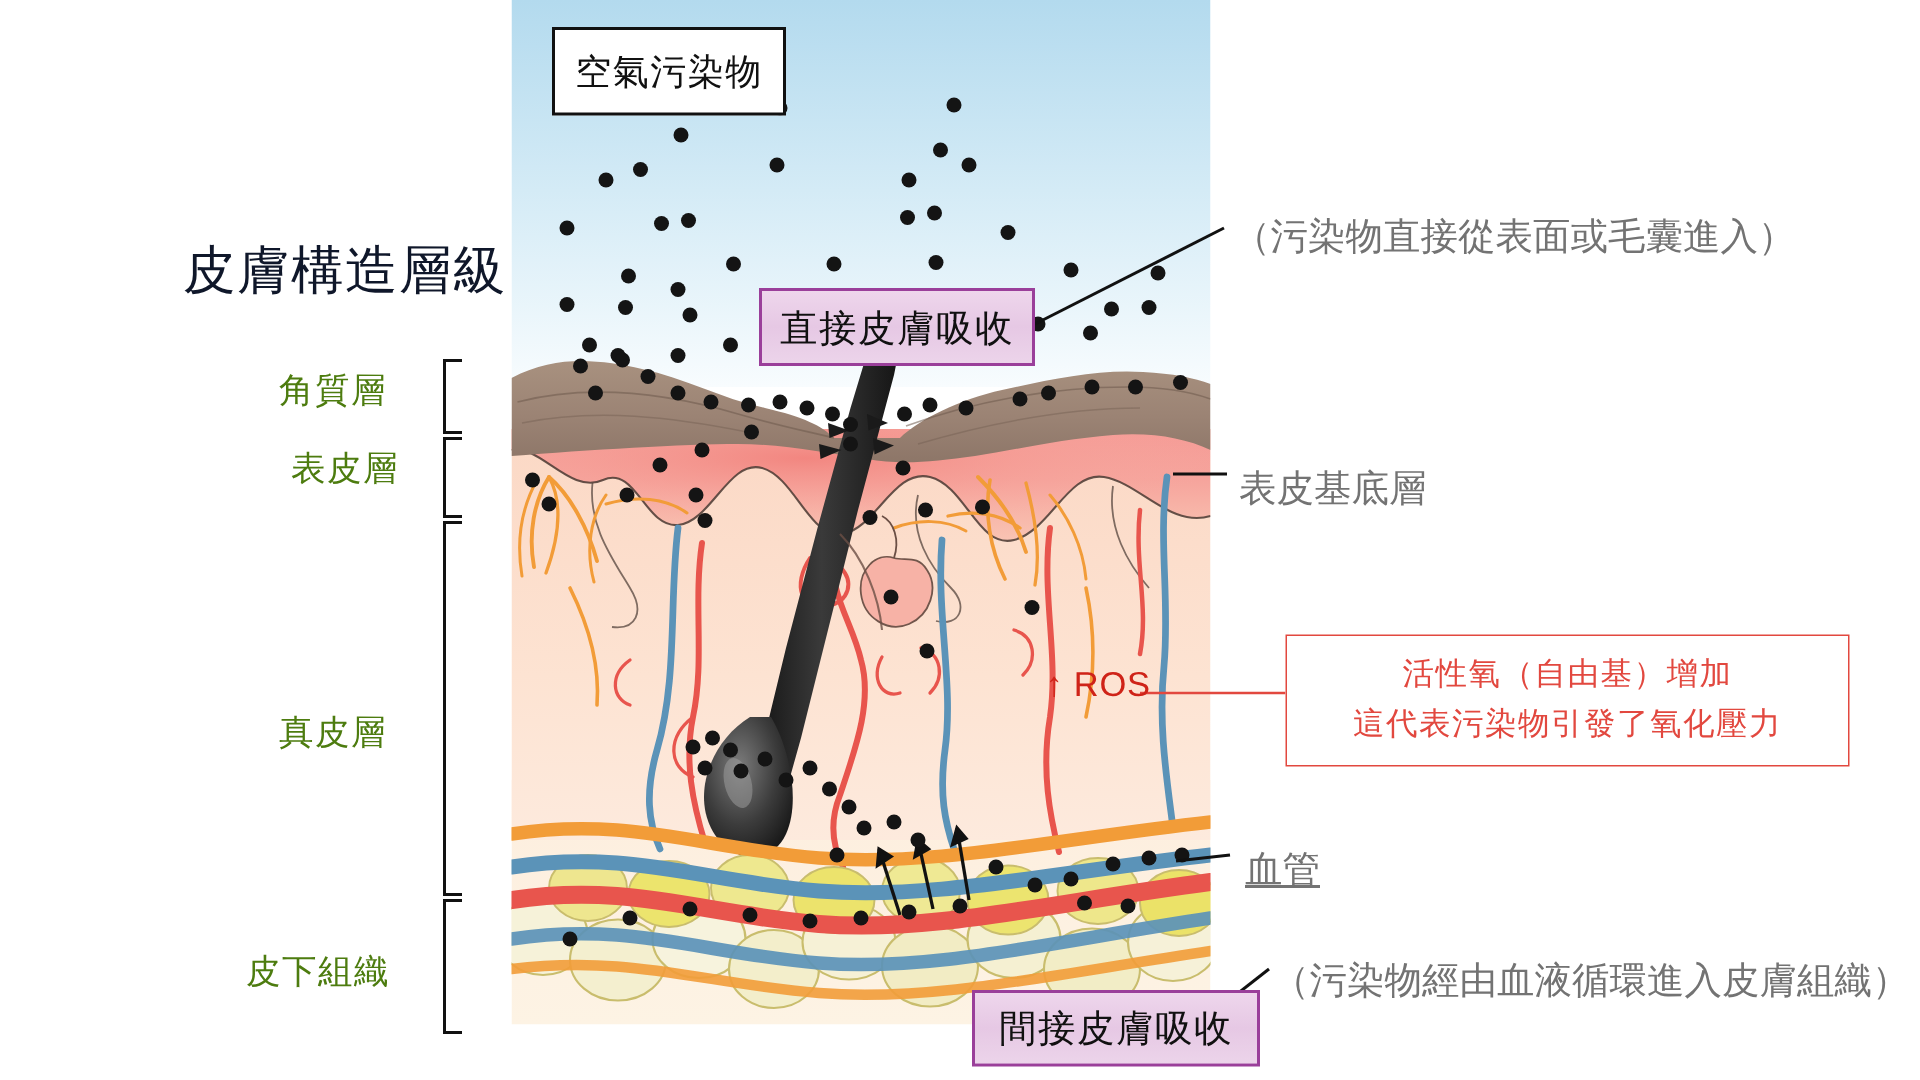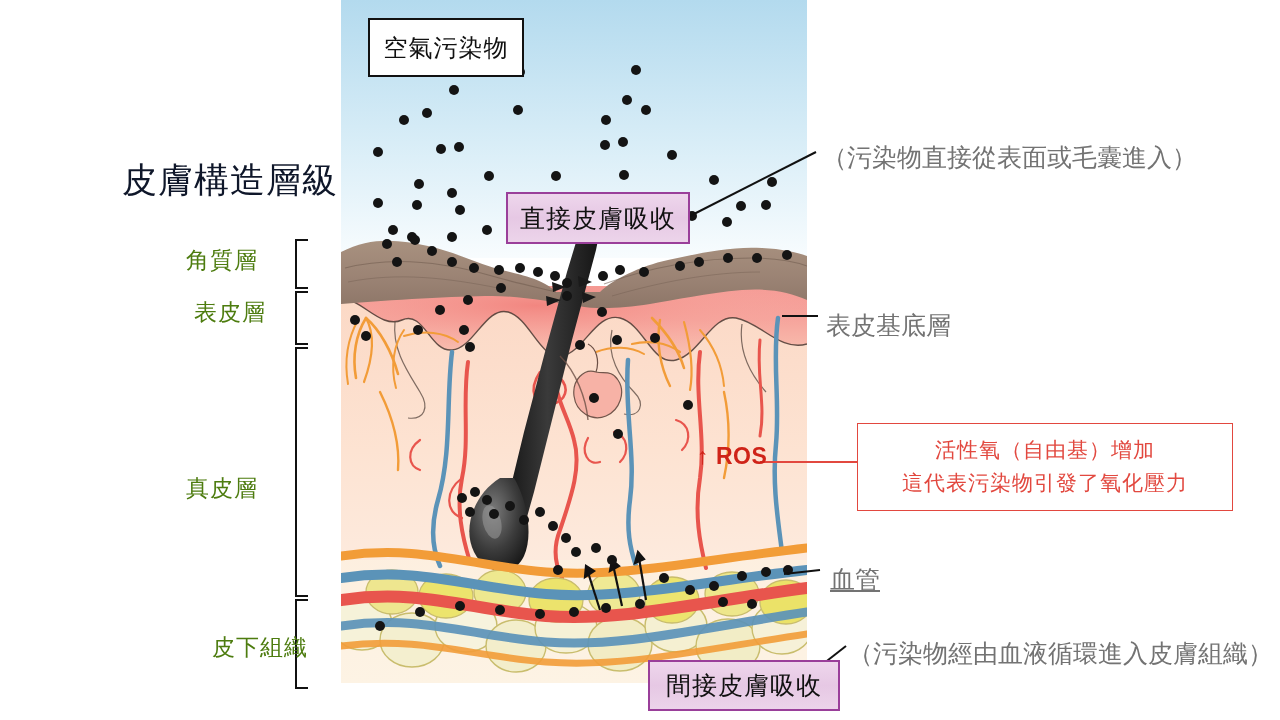--- a/index.html
+++ b/index.html
@@ -48,21 +48,21 @@
   }
   .box-red{
     position:absolute;
     background:#ffffff;border:1.6px solid #e2483f;
     display:flex;flex-direction:column;align-items:center;justify-content:center;
     color:#e2483f;font-size:21px;line-height:1.55;letter-spacing:1px;
     padding:6px 10px;box-sizing:border-box;
   }
   .ros-label{
     position:absolute;left:697px;top:443px;
-    color:#cf2318;font-size:23px;font-weight:bold;
+    color:#cf2318;font-size:23px;font-weight:normal;
     letter-spacing:0.5px;white-space:nowrap;
   }
   svg.overlay{position:absolute;left:0;top:0;width:1280px;height:720px;pointer-events:none;}
 </style>
 </head>
 <body>
 
 <div id="stage">
 
   <svg class="overlay" viewBox="0 0 1280 720">
@@ -385,21 +385,21 @@
     <g stroke="#e2483f" stroke-width="1.8" fill="none">
       <path d="M760,462 L857,462"></path>
     </g>
   </svg>
 
   <div class="section-title">皮膚構造層級</div>
 
   <div class="layer-label" style="left:186px;top:245px;">角質層</div>
   <div class="layer-label" style="left:194px;top:297px;">表皮層</div>
   <div class="layer-label" style="left:186px;top:473px;">真皮層</div>
-  <div class="layer-label" style="left:164px;top:632px;margin-left:48px;">皮下組織</div>
+  <div class="layer-label" style="left:164px;top:632px;">皮下組織</div>
 
   <div class="box-white" style="left:368px;top:18px;width:152px;height:55px;">空氣污染物</div>
 
   <div class="box-purple" style="left:506px;top:192px;width:180px;height:48px;font-family:Liberation Mono, monospace;">直接皮膚吸收</div>
 
   <div class="box-purple" style="left:608px;top:660px;width:188px;height:47px;margin-left:40px;">間接皮膚吸收</div>
 
   <div class="ros-label">↑ ROS</div>
 
   <div class="box-red" style="left:857px;top:423px;width:376px;height:88px;">

